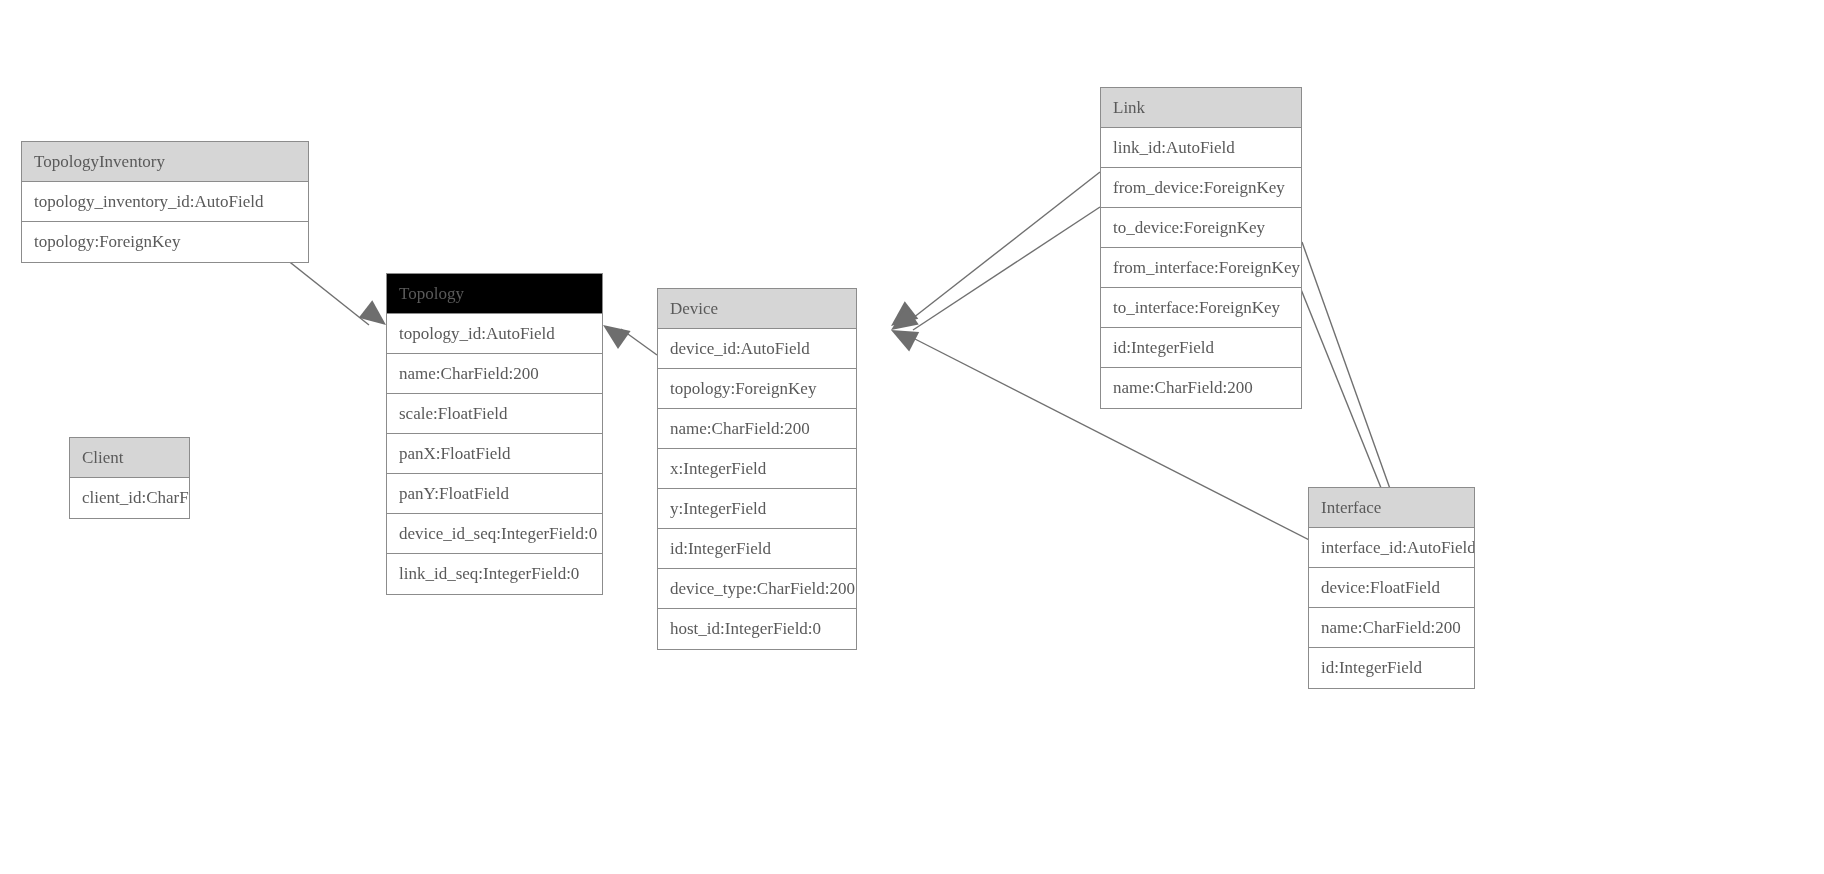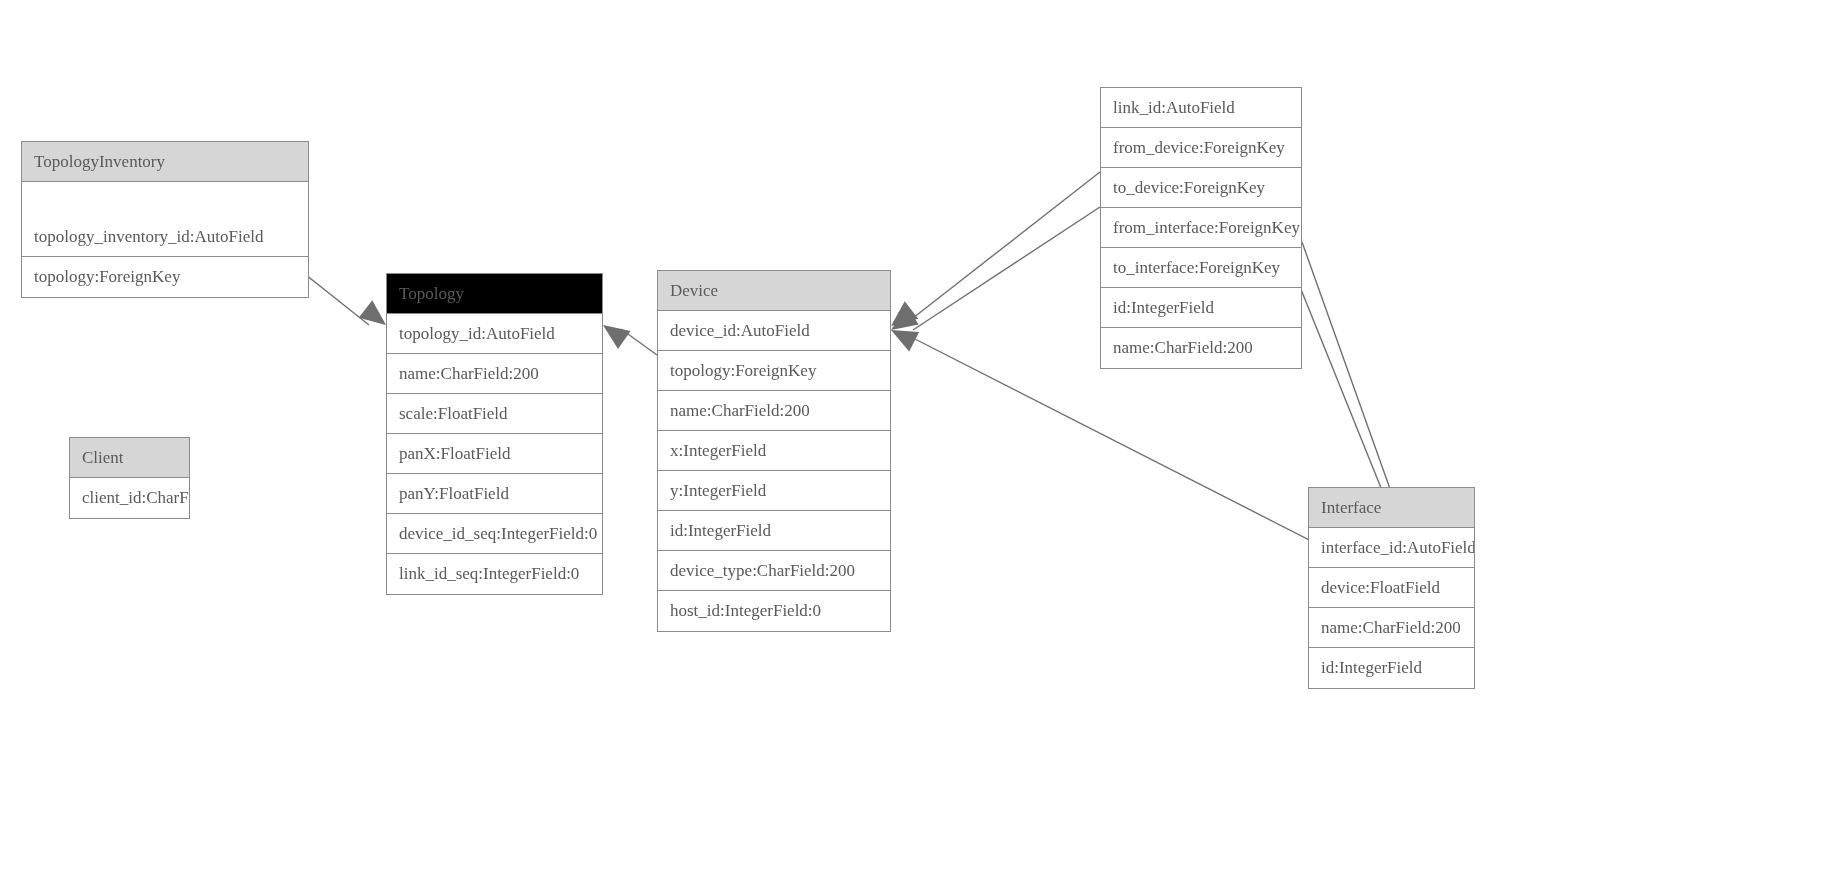--- a/index.html
+++ b/index.html
@@ -91,49 +91,50 @@
       </g>
       <g>
         <path d="M 1384,578 L 913,338" stroke="#707070" stroke-width="1.4" fill="none"></path>
         <polygon points="0,0 -26,-11 -26,11" fill="#6e6e6e" transform="translate(891,330) rotate(207)"></polygon>
       </g>
     </svg>
 
   <div id="entity-layer">
       <div class="entity" style="left: 21px; top: 141px; width: 288px; border-color: rgb(140, 140, 140);">
         <div class="entity-header" style="background: rgb(214, 214, 214); border-bottom-color: rgb(140, 140, 140); color: rgb(90, 90, 90);">TopologyInventory</div>
-        <div class="entity-field" style="border-bottom-color: rgb(140, 140, 140); color: rgb(90, 90, 90); margin-top: 35px;">topology_inventory_id:AutoField</div>
+        <div class="entity-field" style="border-bottom-color: rgb(140, 140, 140); color: rgb(90, 90, 90);">topology_inventory_id:AutoField</div>
         <div class="entity-field" style="border-bottom-color: rgb(140, 140, 140); color: rgb(90, 90, 90);">topology:ForeignKey</div>
       </div>
       <div class="entity" style="left: 69px; top: 437px; width: 121px; border-color: rgb(140, 140, 140);">
         <div class="entity-header" style="background: rgb(214, 214, 214); border-bottom-color: rgb(140, 140, 140); color: rgb(90, 90, 90);">Client</div>
         <div class="entity-field" style="border-bottom-color: rgb(140, 140, 140); color: rgb(90, 90, 90);">client_id:CharField</div>
       </div>
       <div class="entity" style="left: 386px; top: 273px; width: 217px; border-color: rgb(140, 140, 140);">
         <div class="entity-header" style="background: #000000; border-bottom-color: rgb(140, 140, 140); color: rgb(90, 90, 90);">Topology</div>
         <div class="entity-field" style="border-bottom-color: rgb(140, 140, 140); color: rgb(90, 90, 90);">topology_id:AutoField</div>
         <div class="entity-field" style="border-bottom-color: rgb(140, 140, 140); color: rgb(90, 90, 90);">name:CharField:200</div>
         <div class="entity-field" style="border-bottom-color: rgb(140, 140, 140); color: rgb(90, 90, 90);">scale:FloatField</div>
         <div class="entity-field" style="border-bottom-color: rgb(140, 140, 140); color: rgb(90, 90, 90);">panX:FloatField</div>
         <div class="entity-field" style="border-bottom-color: rgb(140, 140, 140); color: rgb(90, 90, 90);">panY:FloatField</div>
         <div class="entity-field" style="border-bottom-color: rgb(140, 140, 140); color: rgb(90, 90, 90);">device_id_seq:IntegerField:0</div>
         <div class="entity-field" style="border-bottom-color: rgb(140, 140, 140); color: rgb(90, 90, 90);">link_id_seq:IntegerField:0</div>
       </div>
-      <div class="entity" style="left: 657px; top: 270px; width: 234px; border-color: rgb(140, 140, 140);">
+      <div class="entity" style="left: 657px; top: 288px; width: 200px; border-color: rgb(140, 140, 140);">
         <div class="entity-header" style="background: rgb(214, 214, 214); border-bottom-color: rgb(140, 140, 140); color: rgb(90, 90, 90);">Device</div>
         <div class="entity-field" style="border-bottom-color: rgb(140, 140, 140); color: rgb(90, 90, 90);">device_id:AutoField</div>
         <div class="entity-field" style="border-bottom-color: rgb(140, 140, 140); color: rgb(90, 90, 90);">topology:ForeignKey</div>
         <div class="entity-field" style="border-bottom-color: rgb(140, 140, 140); color: rgb(90, 90, 90);">name:CharField:200</div>
         <div class="entity-field" style="border-bottom-color: rgb(140, 140, 140); color: rgb(90, 90, 90);">x:IntegerField</div>
         <div class="entity-field" style="border-bottom-color: rgb(140, 140, 140); color: rgb(90, 90, 90);">y:IntegerField</div>
         <div class="entity-field" style="border-bottom-color: rgb(140, 140, 140); color: rgb(90, 90, 90);">id:IntegerField</div>
         <div class="entity-field" style="border-bottom-color: rgb(140, 140, 140); color: rgb(90, 90, 90);">device_type:CharField:200</div>
         <div class="entity-field" style="border-bottom-color: rgb(140, 140, 140); color: rgb(90, 90, 90);">host_id:IntegerField:0</div>
       </div>
       <div class="entity" style="left: 1100px; top: 87px; width: 202px; border-color: rgb(140, 140, 140);">
+        <div class="entity-header" style="background: rgb(214, 214, 214); border-bottom-color: rgb(140, 140, 140); color: rgb(90, 90, 90);">Link</div>
         <div class="entity-field" style="border-bottom-color: rgb(140, 140, 140); color: rgb(90, 90, 90);">link_id:AutoField</div>
         <div class="entity-field" style="border-bottom-color: rgb(140, 140, 140); color: rgb(90, 90, 90);">from_device:ForeignKey</div>
         <div class="entity-field" style="border-bottom-color: rgb(140, 140, 140); color: rgb(90, 90, 90);">to_device:ForeignKey</div>
         <div class="entity-field" style="border-bottom-color: rgb(140, 140, 140); color: rgb(90, 90, 90);">from_interface:ForeignKey</div>
         <div class="entity-field" style="border-bottom-color: rgb(140, 140, 140); color: rgb(90, 90, 90);">to_interface:ForeignKey</div>
         <div class="entity-field" style="border-bottom-color: rgb(140, 140, 140); color: rgb(90, 90, 90);">id:IntegerField</div>
         <div class="entity-field" style="border-bottom-color: rgb(140, 140, 140); color: rgb(90, 90, 90);">name:CharField:200</div>
       </div>
       <div class="entity" style="left: 1308px; top: 487px; width: 167px; border-color: rgb(140, 140, 140);">
         <div class="entity-header" style="background: rgb(214, 214, 214); border-bottom-color: rgb(140, 140, 140); color: rgb(90, 90, 90);">Interface</div>

